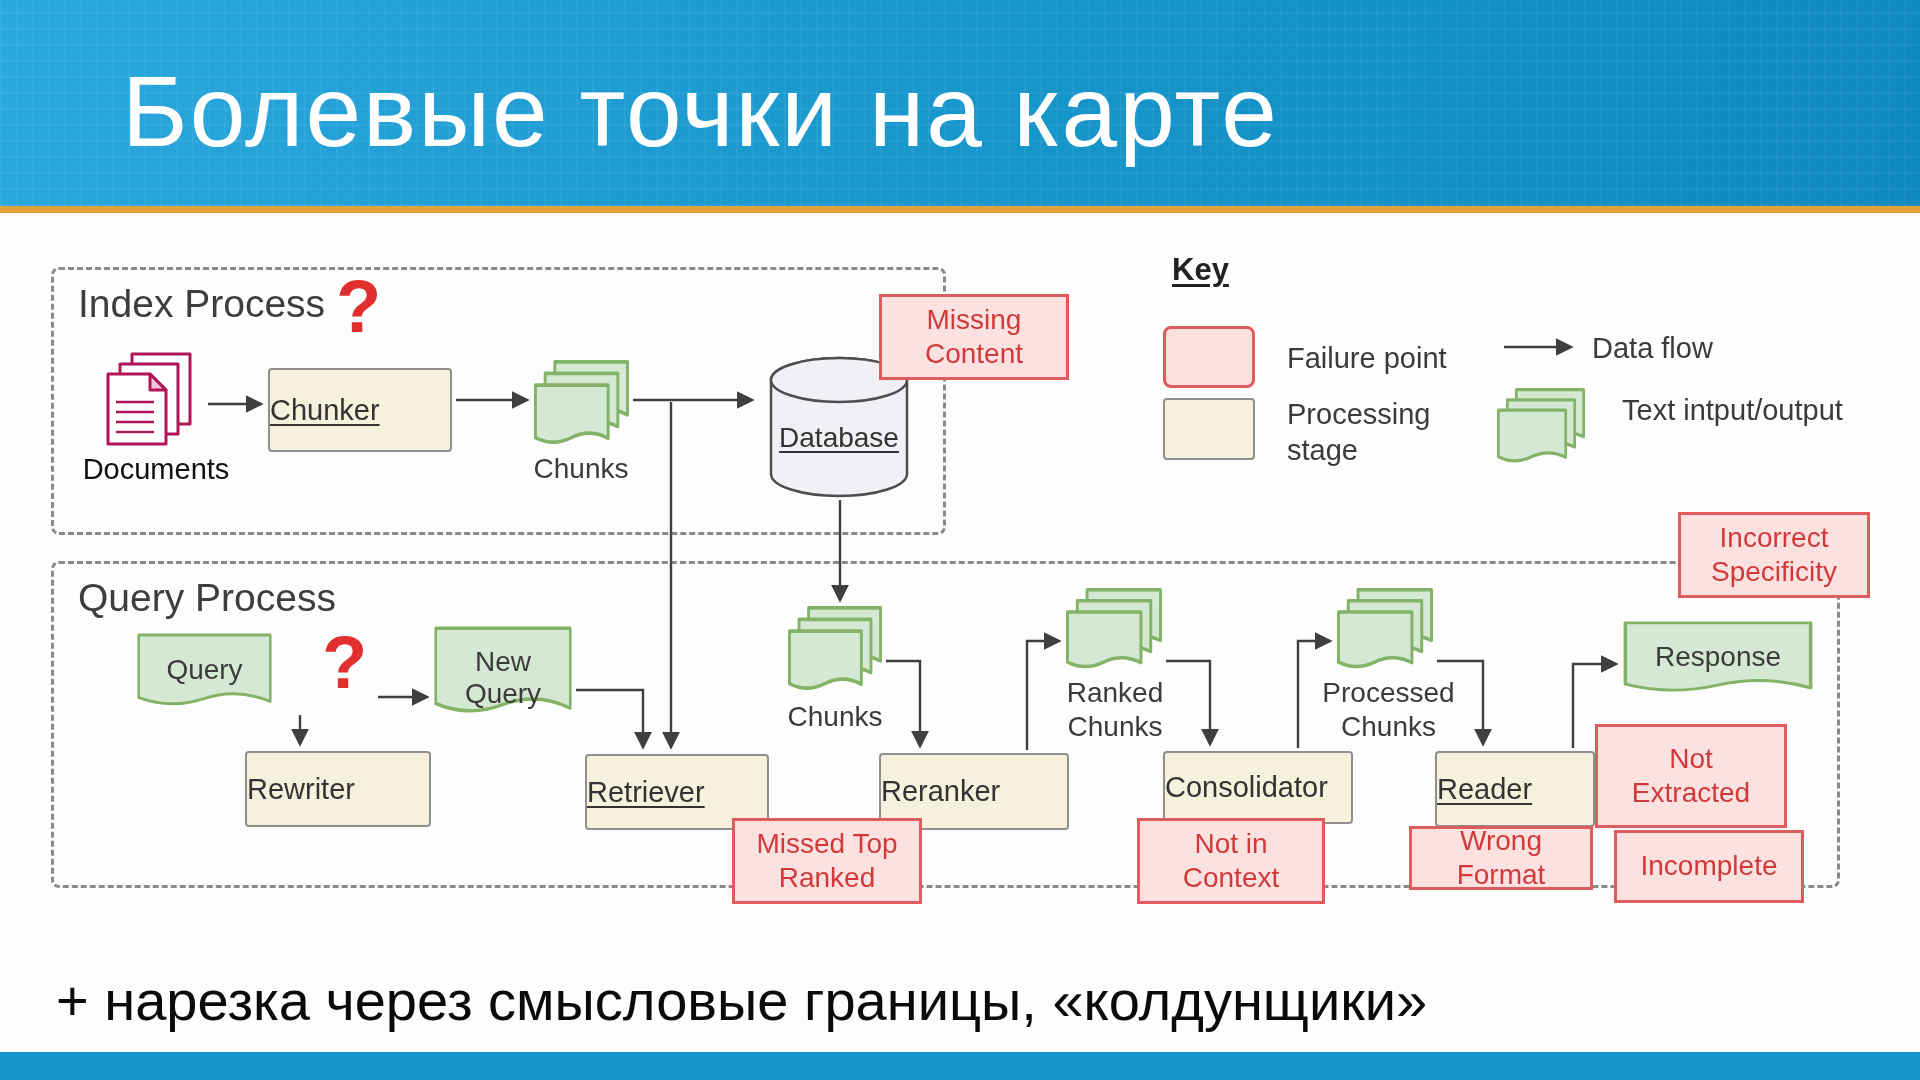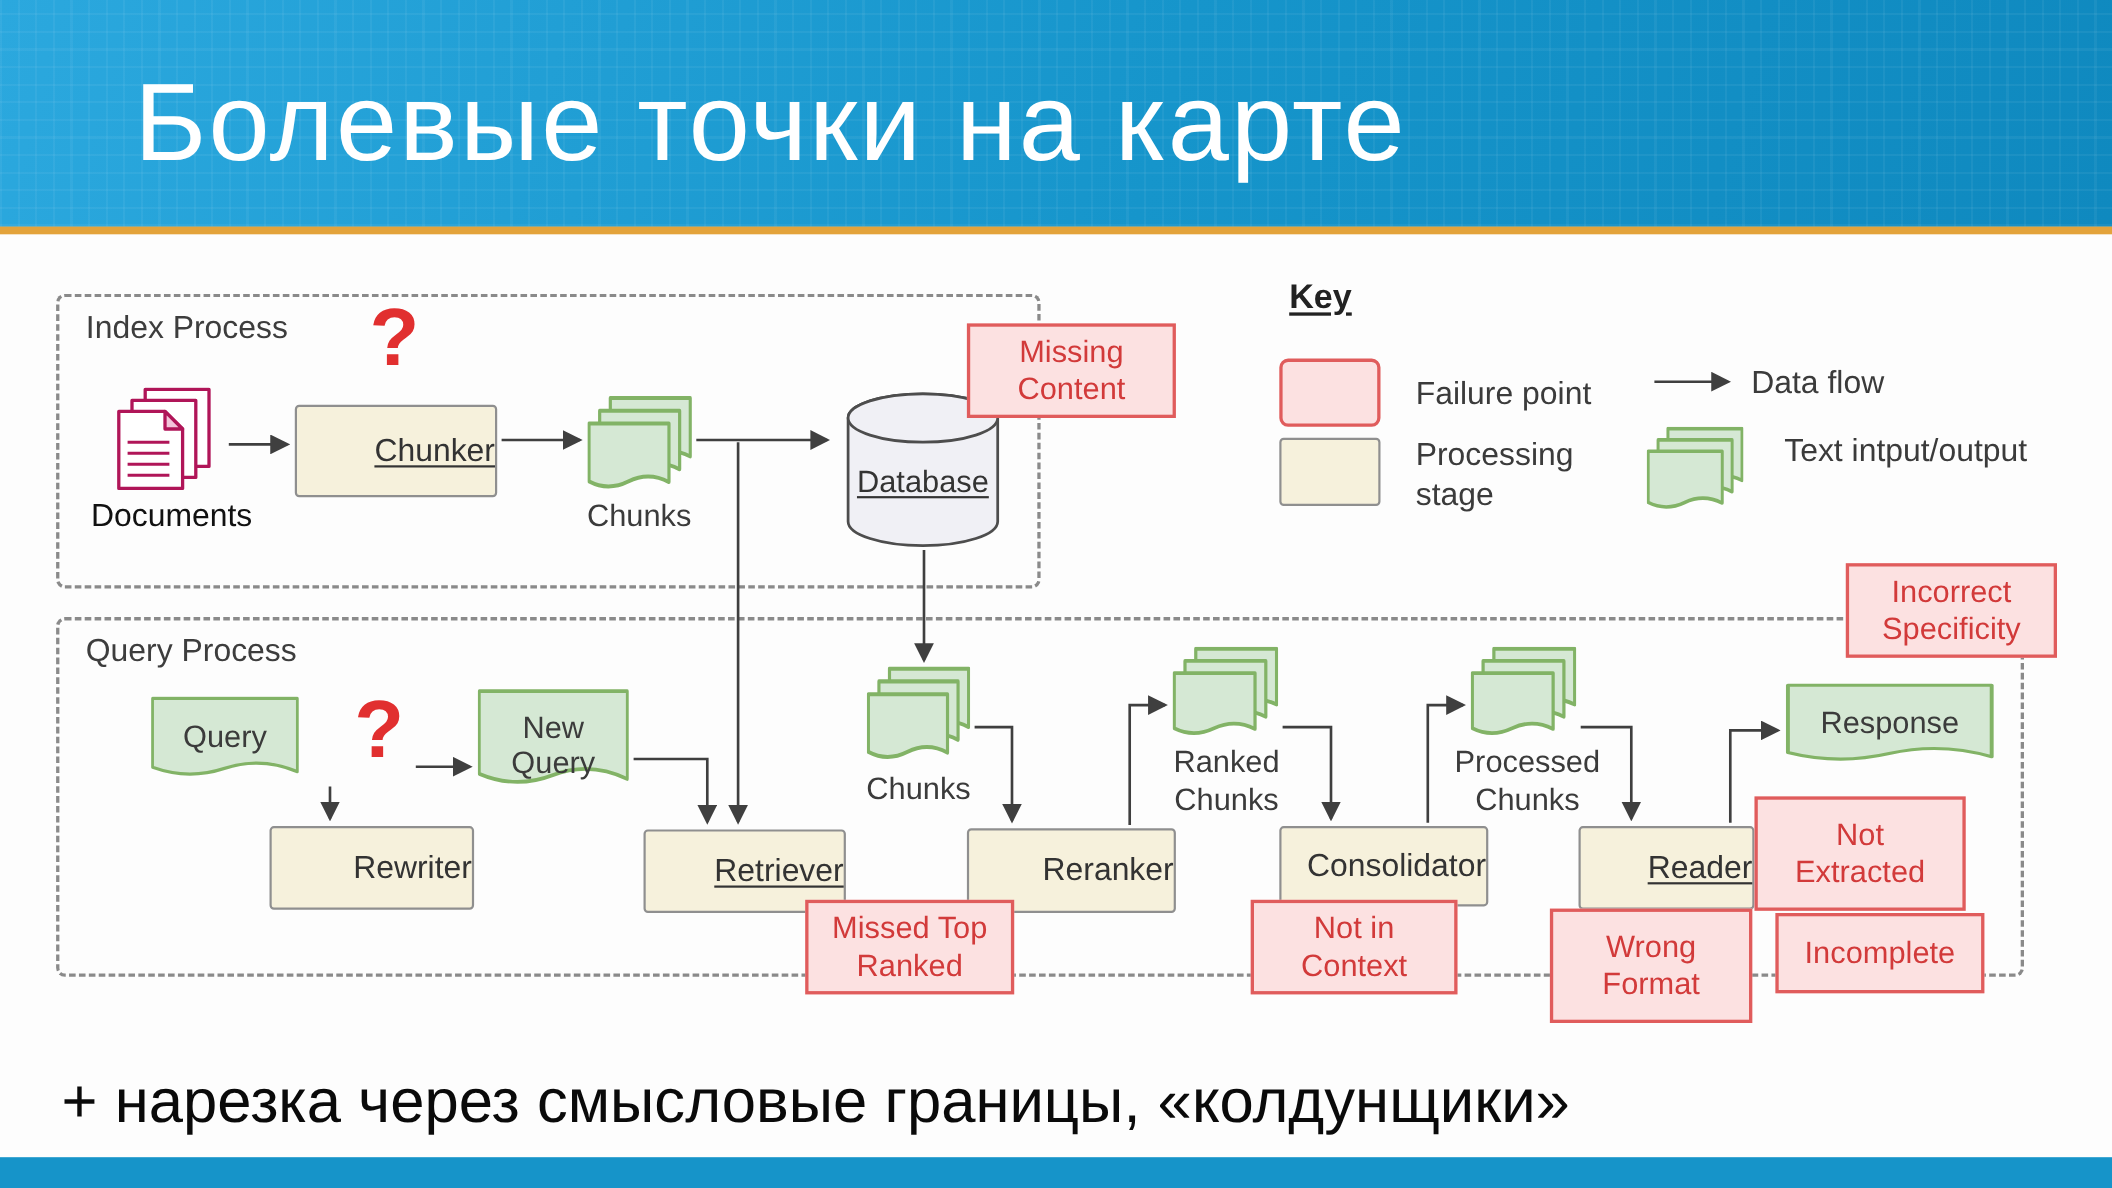--- a/index.html
+++ b/index.html
@@ -16,27 +16,27 @@
       linear-gradient(105deg, #2ba8de 0%, #1695cb 55%, #0f89bf 100%);
   }
   .title { position:absolute; left:96px; top:54px; font-size:100px; font-weight:200;
     color:#ffffff; letter-spacing:2px; white-space:nowrap;margin-left:26px; }
   .accent { position:absolute; left:0; top:206px; width:1920px; height:7px; background:#e3a33b; }
   .bottom-bar { position:absolute; left:0; bottom:0; width:1920px; height:28px; background:#1694c9; }
   .footer-note { position:absolute; left:56px; top:968px; font-size:56px; color:#0a0a0a; white-space:nowrap; }
 
   
   .proc { position:absolute; border:3px dashed #8a8a8a; border-radius:8px; z-index:0; }
-  .proc-label { position:absolute; left:24px; top:12px; font-size:29px; color:#3d3d3d; }
+  .proc-label { position:absolute; left:24px; top:12px; font-size:39px; color:#3d3d3d; }
   .arrows { position:absolute; left:0; top:0; width:1920px; height:1080px; z-index:1; pointer-events:none; }
   .arrows path { fill:none; stroke:#3f3f3f; stroke-width:2.4px; }
 
   .node { position:absolute; z-index:2; }
   .stage { position:absolute; z-index:2; background:#f6f1dc; border:2px solid #8f8f8f; border-radius:4px;
-    display:flex; align-items:center; justify-content:flex-end; font-size:29px; color:#333; }
+    display:flex; align-items:center; justify-content:flex-start; font-size:29px; color:#333; }
   .failure { position:absolute; z-index:3; background:#fce1e1; border:3px solid #e05c5c; border-radius:0;
     display:flex; align-items:center; justify-content:center; text-align:center;
     font-size:28px; line-height:1.22; color:#d23a3a; padding:4px 12px; }
   .u { text-decoration:underline; text-underline-offset:4px; }
 
   .doc-node svg { position:absolute; left:0; top:0; width:100%; height:100%; }
   .doc-node .lbl { position:absolute; left:0; top:0; right:0; bottom:0; display:flex;
     align-items:center; justify-content:center; padding-bottom:16px;
     font-size:28px; color:#3b3b3b; text-align:center; line-height:1.15; }
   .icon-label { position:absolute; z-index:2; font-size:28px; color:#3b3b3b; text-align:center; line-height:1.2; }
@@ -212,21 +212,21 @@
     <svg viewBox="0 0 98 72" width="96" height="84" preserveAspectRatio="none">
       <use href="#chunk-stack-g" fill="#d5e8d4" stroke="#82b366"></use>
     </svg>
   </div>
   <div class="icon-label" style="left:1296px;top:676px;width:185px">Processed Chunks</div>
 
   <div class="stage" style="left:1435px;top:751px;width:160px;height:76px">
     <span class="u">Reader</span>
   </div>
 
-  <div class="failure" style="left:1409px;top:826px;width:184px;height:104px">Wrong Format</div>
+  <div class="failure" style="left:1409px;top:826px;width:184px;height:64px">Wrong Format</div>
   <div class="failure" style="left:1595px;top:724px;width:192px;height:104px">Not Extracted</div>
   <div class="failure" style="left:1614px;top:830px;width:190px;height:73px">Incomplete</div>
 
   <div class="node doc-node" style="left:1623px;top:621px;width:190px;height:88px">
     <svg viewBox="0 0 160 92" preserveAspectRatio="none">
         <use href="#doc-shape" fill="#d5e8d4" stroke="#82b366"></use>
       </svg>
     <div class="lbl">Response</div>
   </div>
 

